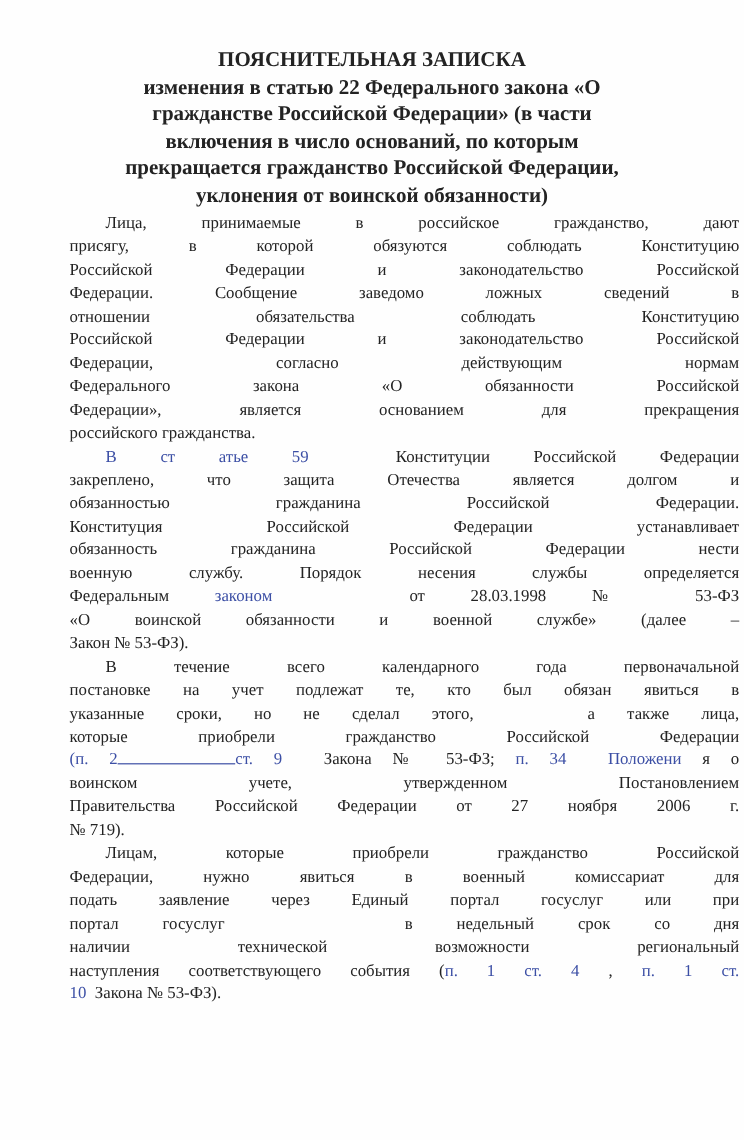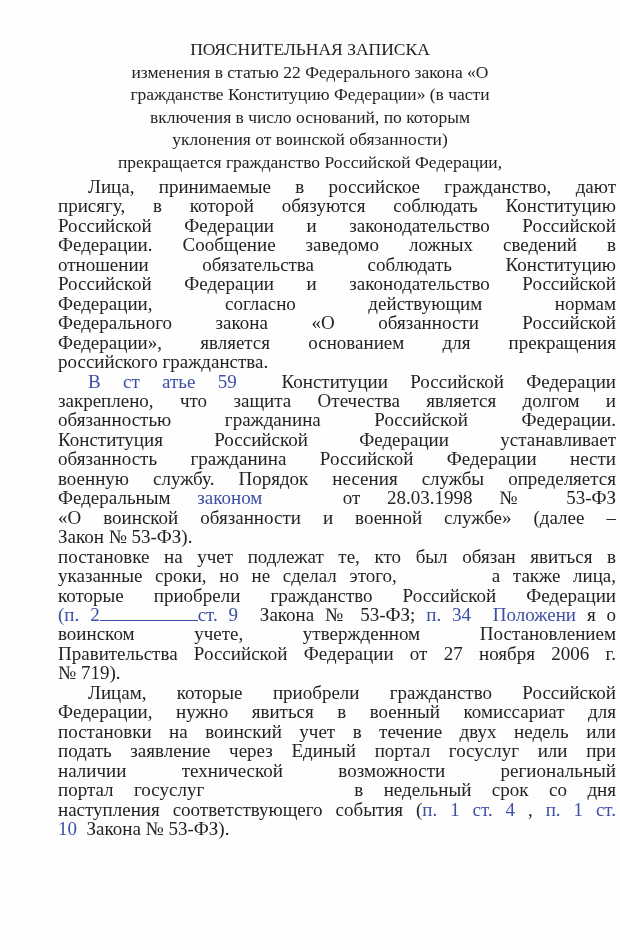--- a/index.html
+++ b/index.html
@@ -12,30 +12,30 @@
     width: 620px;
     height: 950px;
     box-sizing: border-box;
     padding-top: 38px;
     background: var(--bg, #fefefe);
     overflow: hidden;
   }
   .doc-title {
     padding: 0 30px;
     text-align: center;
-    font-weight: 400;
+    font-weight: 700;
     font-size: 17.5px;
     line-height: 22.5px;
     color: var(--ink, #232323);
   }
   .doc-body {
     margin-top: 4px;
     padding-left: 58px;
     padding-right: 4px;
-    font-size: 19px;
+    font-size: 14px;
     line-height: 19.45px;
     color: var(--ink, #232323);
   }
   .para { margin: 0; }
   .line {
     text-align: justify;
     text-align-last: justify;
   }
   .line.first { text-indent: 30px; }
   .line.last  { text-align-last: left; }
@@ -48,24 +48,24 @@
   .gap { display: inline-block; height: 1px; }
   .gap.u { border-bottom: 1.3px solid var(--link, #3c4fa5); }
 </style>
 </head>
 <body>
 
 <div class="page" style="--bg: #fefefe; --ink: #232323; --link: #3c4fa5;">
   <div class="doc-title">
       <div>ПОЯСНИТЕЛЬНАЯ ЗАПИСКА</div>
       <div>изменения в статью 22 Федерального закона «О</div>
-      <div>гражданстве Конституцию Федерации» (в части</div>
+      <div>гражданстве Российской Федерации» (в части</div>
       <div>включения в число оснований, по которым</div>
+      <div>прекращается гражданство Российской Федерации,</div>
       <div>уклонения от воинской обязанности)</div>
-      <div>прекращается гражданство Российской Федерации,</div>
     </div>
   <div class="doc-body">
       <div class="para">
         <div class="line first"><span>Лица, принимаемые в российское гражданство, дают</span></div>
         <div class="line"><span>присягу, в которой обязуются соблюдать Конституцию</span></div>
         <div class="line"><span>Российской Федерации и законодательство Российской</span></div>
         <div class="line"><span>Федерации. Сообщение заведомо ложных сведений в</span></div>
         <div class="line"><span>отношении обязательства соблюдать Конституцию</span></div>
         <div class="line"><span>Российской Федерации и законодательство Российской</span></div>
         <div class="line"><span>Федерации, согласно действующим нормам</span></div>
@@ -78,32 +78,32 @@
         <div class="line"><span>закреплено, что защита Отечества является долгом и</span></div>
         <div class="line"><span>обязанностью гражданина Российской Федерации.</span></div>
         <div class="line"><span>Конституция Российской Федерации устанавливает</span></div>
         <div class="line"><span>обязанность гражданина Российской Федерации нести</span></div>
         <div class="line"><span>военную службу. Порядок несения службы определяется</span></div>
         <div class="line"><span>Федеральным </span><a class="link">законом&nbsp;&nbsp;</a><span> от 28.03.1998 № 53-ФЗ</span></div>
         <div class="line"><span>«О воинской обязанности и военной службе» (далее –</span></div>
         <div class="line last"><span>Закон № 53-ФЗ).</span></div>
       </div>
       <div class="para">
+        <div class="line first"><span>В течение всего календарного года первоначальной</span></div>
         <div class="line"><span>постановке на учет подлежат те, кто был обязан явиться в</span></div>
         <div class="line"><span>указанные сроки, но не сделал этого,</span><span class="gap" style="width: 95px;"></span><span>а также лица,</span></div>
         <div class="line"><span>которые приобрели гражданство Российской Федерации</span></div>
         <div class="line"><a class="link">(п. 2</a><span class="gap u" style="width: 98px;"></span><a class="link">ст. 9&nbsp;</a><span> Закона № 53-ФЗ; </span><a class="link">п. 34&nbsp;</a><span> </span><a class="link">Положени&nbsp;</a><span>я о</span></div>
         <div class="line"><span>воинском учете, утвержденном Постановлением</span></div>
         <div class="line"><span>Правительства Российской Федерации от 27 ноября 2006 г.</span></div>
         <div class="line last"><span>№ 719).</span></div>
       </div>
       <div class="para">
         <div class="line first"><span>Лицам, которые приобрели гражданство Российской</span></div>
         <div class="line"><span>Федерации, нужно явиться в военный комиссариат для</span></div>
-        <div class="line"><span>постановки на воинский учет в течение двух недель или</span></div>
         <div class="line"><span>подать заявление через Единый портал госуслуг или при</span></div>
+        <div class="line"><span>портал госуслуг</span><span class="gap" style="width: 150px;"></span><span>в недельный срок со дня</span></div>
         <div class="line"><span>наличии технической возможности региональный</span></div>
-        <div class="line"><span>портал госуслуг</span><span class="gap" style="width: 150px;"></span><span>в недельный срок со дня</span></div>
         <div class="line"><span>наступления соответствующего события (</span><a class="link">п. 1 ст. 4&nbsp;</a><span>, </span><a class="link">п. 1 ст.</a></div>
         <div class="line last"><a class="link">10&nbsp;</a><span> Закона № 53-ФЗ).</span></div>
       </div>
     </div>
 </div>
 
 </body></html>

